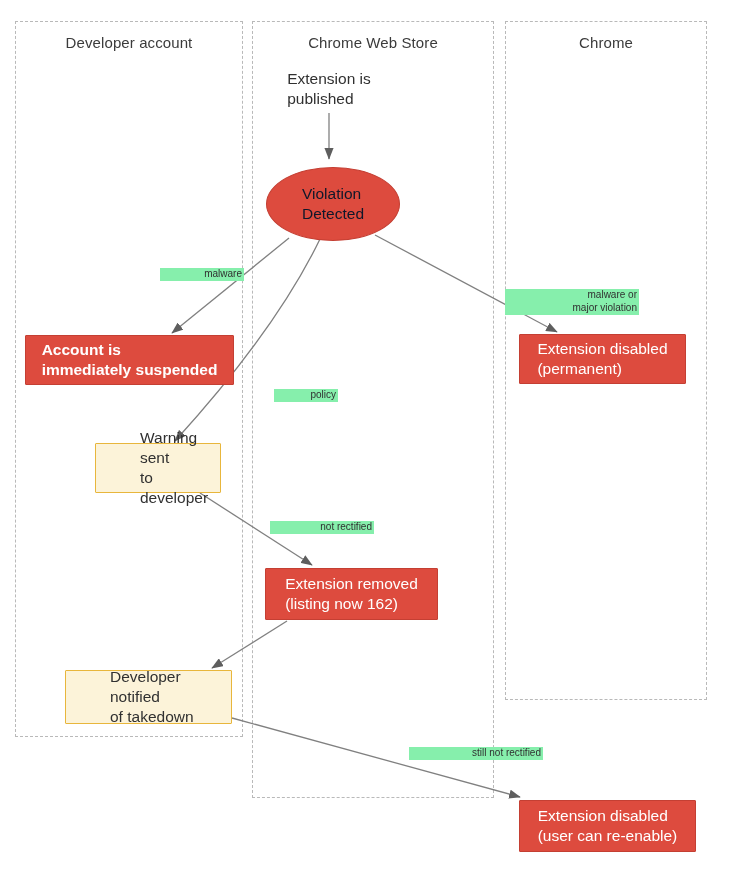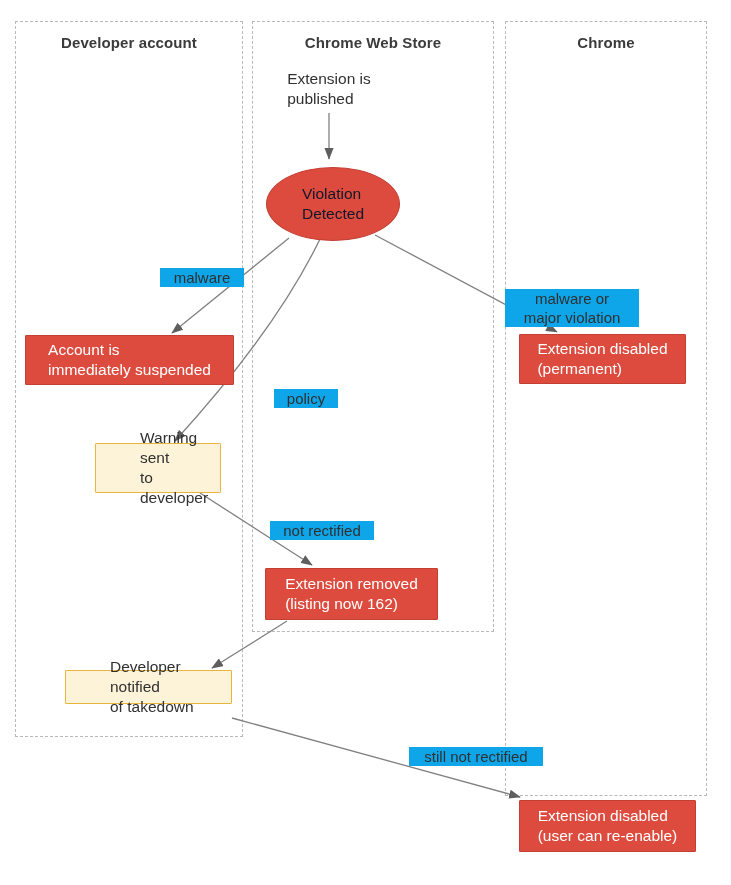--- a/index.html
+++ b/index.html
@@ -35,21 +35,20 @@
   }
   .lane-title {
     position: absolute;
     top: 12px;
     left: 0;
     width: 100%;
     text-align: center;
     font-size: 15px;
     color: #3b3b3b;
     letter-spacing: 0.1px;
-    font-weight: bold;
   }
   .node {
     position: absolute;
     box-sizing: border-box;
     display: flex;
     align-items: center;
     justify-content: center;
     text-align: left;
     line-height: 1.28;
     white-space: pre-line;
@@ -77,43 +76,43 @@
   .node-cream {
     background: #fcf3d9;
     border: 1.4px solid #e8b63c;
     color: #303030;
     font-size: 15.5px;
     border-radius: 1px;
     padding-left: 44px;
   }
   .edge-label {
     position: absolute;
-    font-size: 15px;
+    font-size: 10px;
     color: #303030;
-    background: #0ea5e9;
-    text-align: center;
+    background: #86efac;
+    text-align: right;
     white-space: pre-line;
     line-height: 1.28;
     padding: 0 2px;
   }
 </style>
 </head>
 <body>
 
 <div id="diagram-root">
 
   <div class="lane" style="left:15px; top:21px; width:228px; height:716px;">
     <div class="lane-title">Developer account</div>
   </div>
 
-  <div class="lane" style="left:252px; top:21px; width:242px; height:611px;">
+  <div class="lane" style="left:252px; top:21px; width:242px; height:777px;">
     <div class="lane-title">Chrome Web Store</div>
   </div>
 
-  <div class="lane" style="left:505px; top:21px; width:202px; height:775px;">
+  <div class="lane" style="left:505px; top:21px; width:202px; height:679px;">
     <div class="lane-title">Chrome</div>
   </div>
 
   <svg id="edges-layer" viewBox="0 0 731 885" xmlns="http://www.w3.org/2000/svg">
     <defs>
       <marker id="arrowhead" markerWidth="9" markerHeight="7" refX="8.4" refY="3.5" orient="auto" markerUnits="strokeWidth">
         <polygon points="0 0, 9 3.5, 0 7" fill="#5e5e5e"></polygon>
       </marker>
     </defs>
 
@@ -131,33 +130,33 @@
 
     <path d="M 232 718 L 520 797" fill="none" stroke="#808080" stroke-width="1.3" marker-end="url(#arrowhead)"></path>
   </svg>
 
   <div class="node node-plain" style="left:264px; top:66px; width:130px; height:46px;">Extension is
 published</div>
 
   <div class="node node-ellipse" style="left:266px; top:167px; width:134px; height:74px;">Violation
 Detected</div>
 
-  <div class="node node-red" style="left:25px; top:335px; width:209px; height:50px;">Account is
+  <div class="node node-red" style="left:25px; top:335px; width:209px; height:50px;font-weight:bold;">Account is
 immediately suspended</div>
 
   <div class="node node-red" style="left:519px; top:334px; width:167px; height:50px;">Extension disabled
 (permanent)</div>
 
   <div class="node node-cream" style="left:95px; top:443px; width:126px; height:50px;">Warning sent
 to developer</div>
 
   <div class="node node-red" style="left:265px; top:568px; width:173px; height:52px;">Extension removed
 (listing now 162)</div>
 
-  <div class="node node-cream" style="left:65px; top:670px; width:167px; height:34px;">Developer notified
+  <div class="node node-cream" style="left:65px; top:670px; width:167px; height:54px;">Developer notified
 of takedown</div>
 
   <div class="node node-red" style="left:519px; top:800px; width:177px; height:52px;">Extension disabled
 (user can re-enable)</div>
 
   <div class="edge-label" style="left:160px; top:268px; width:80px;">malware</div>
 
   <div class="edge-label" style="left:274px; top:353px; width:60px;margin-top:36px;">policy</div>
 
   <div class="edge-label" style="left:505px; top:269px; width:130px;margin-top:20px;">malware or

